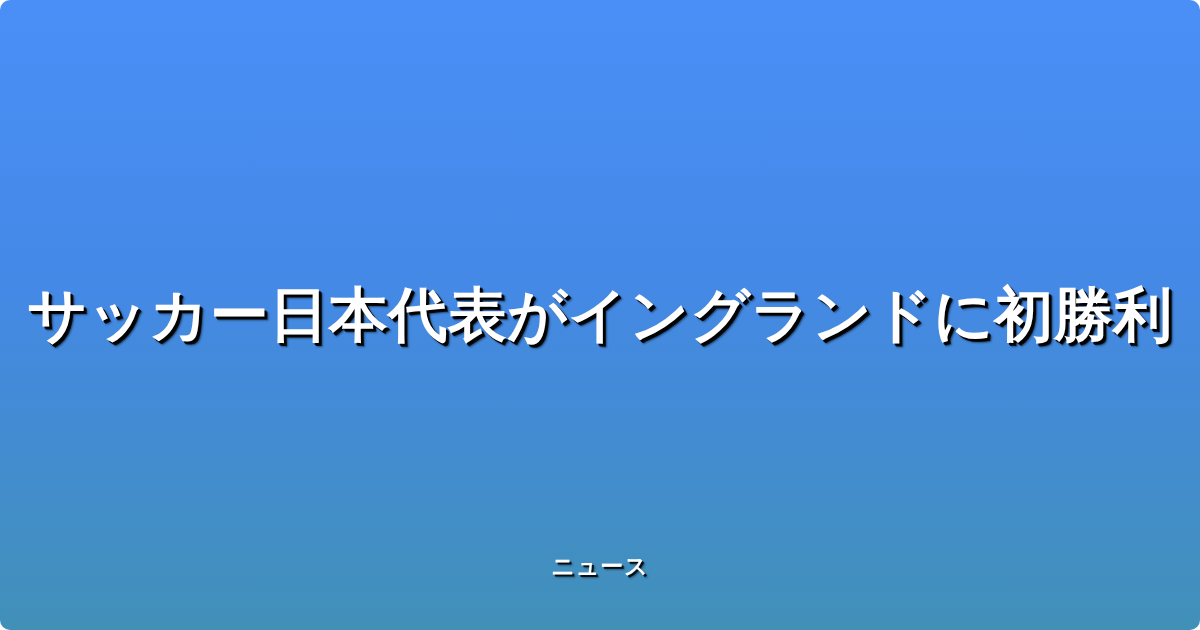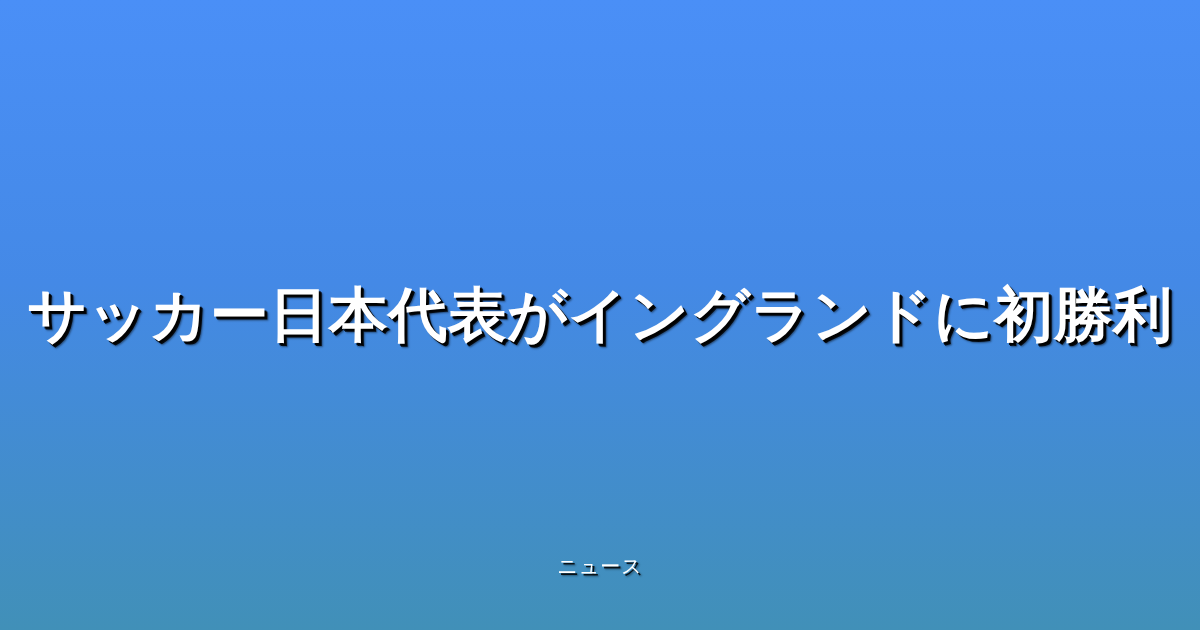--- a/index.html
+++ b/index.html
@@ -19,20 +19,21 @@
     position: relative;
     width: 1200px;
     height: 630px;
     box-sizing: border-box;
     background: linear-gradient(180deg, #4a8ff7 0%, #4489e6 45%, #4190b8 100%);
     display: flex;
     flex-direction: column;
     align-items: center;
     justify-content: center;
     overflow: hidden;
+    border-radius: 10px;
   }
 
   
   #title-block {
     width: 1200px;
     padding: 0 16px;
     box-sizing: border-box;
     text-align: center;
   }
 
@@ -54,22 +55,22 @@
   #footer-label {
     position: absolute;
     left: 0;
     right: 0;
     top: 548px;
     text-align: center;
   }
 
   #footer-label .footer-text {
     color: #ffffff;
-    font-weight: 400;
-    font-size: 20px;
+    font-weight: 700;
+    font-size: 23px;
     line-height: 36px;
     letter-spacing: 1px;
     text-shadow:
        2px 2px 0 rgba(0, 0, 0, 0.85),
        3px 3px 2px rgba(0, 0, 0, 0.4);
   }
 </style>
 </head>
 <body>
 

